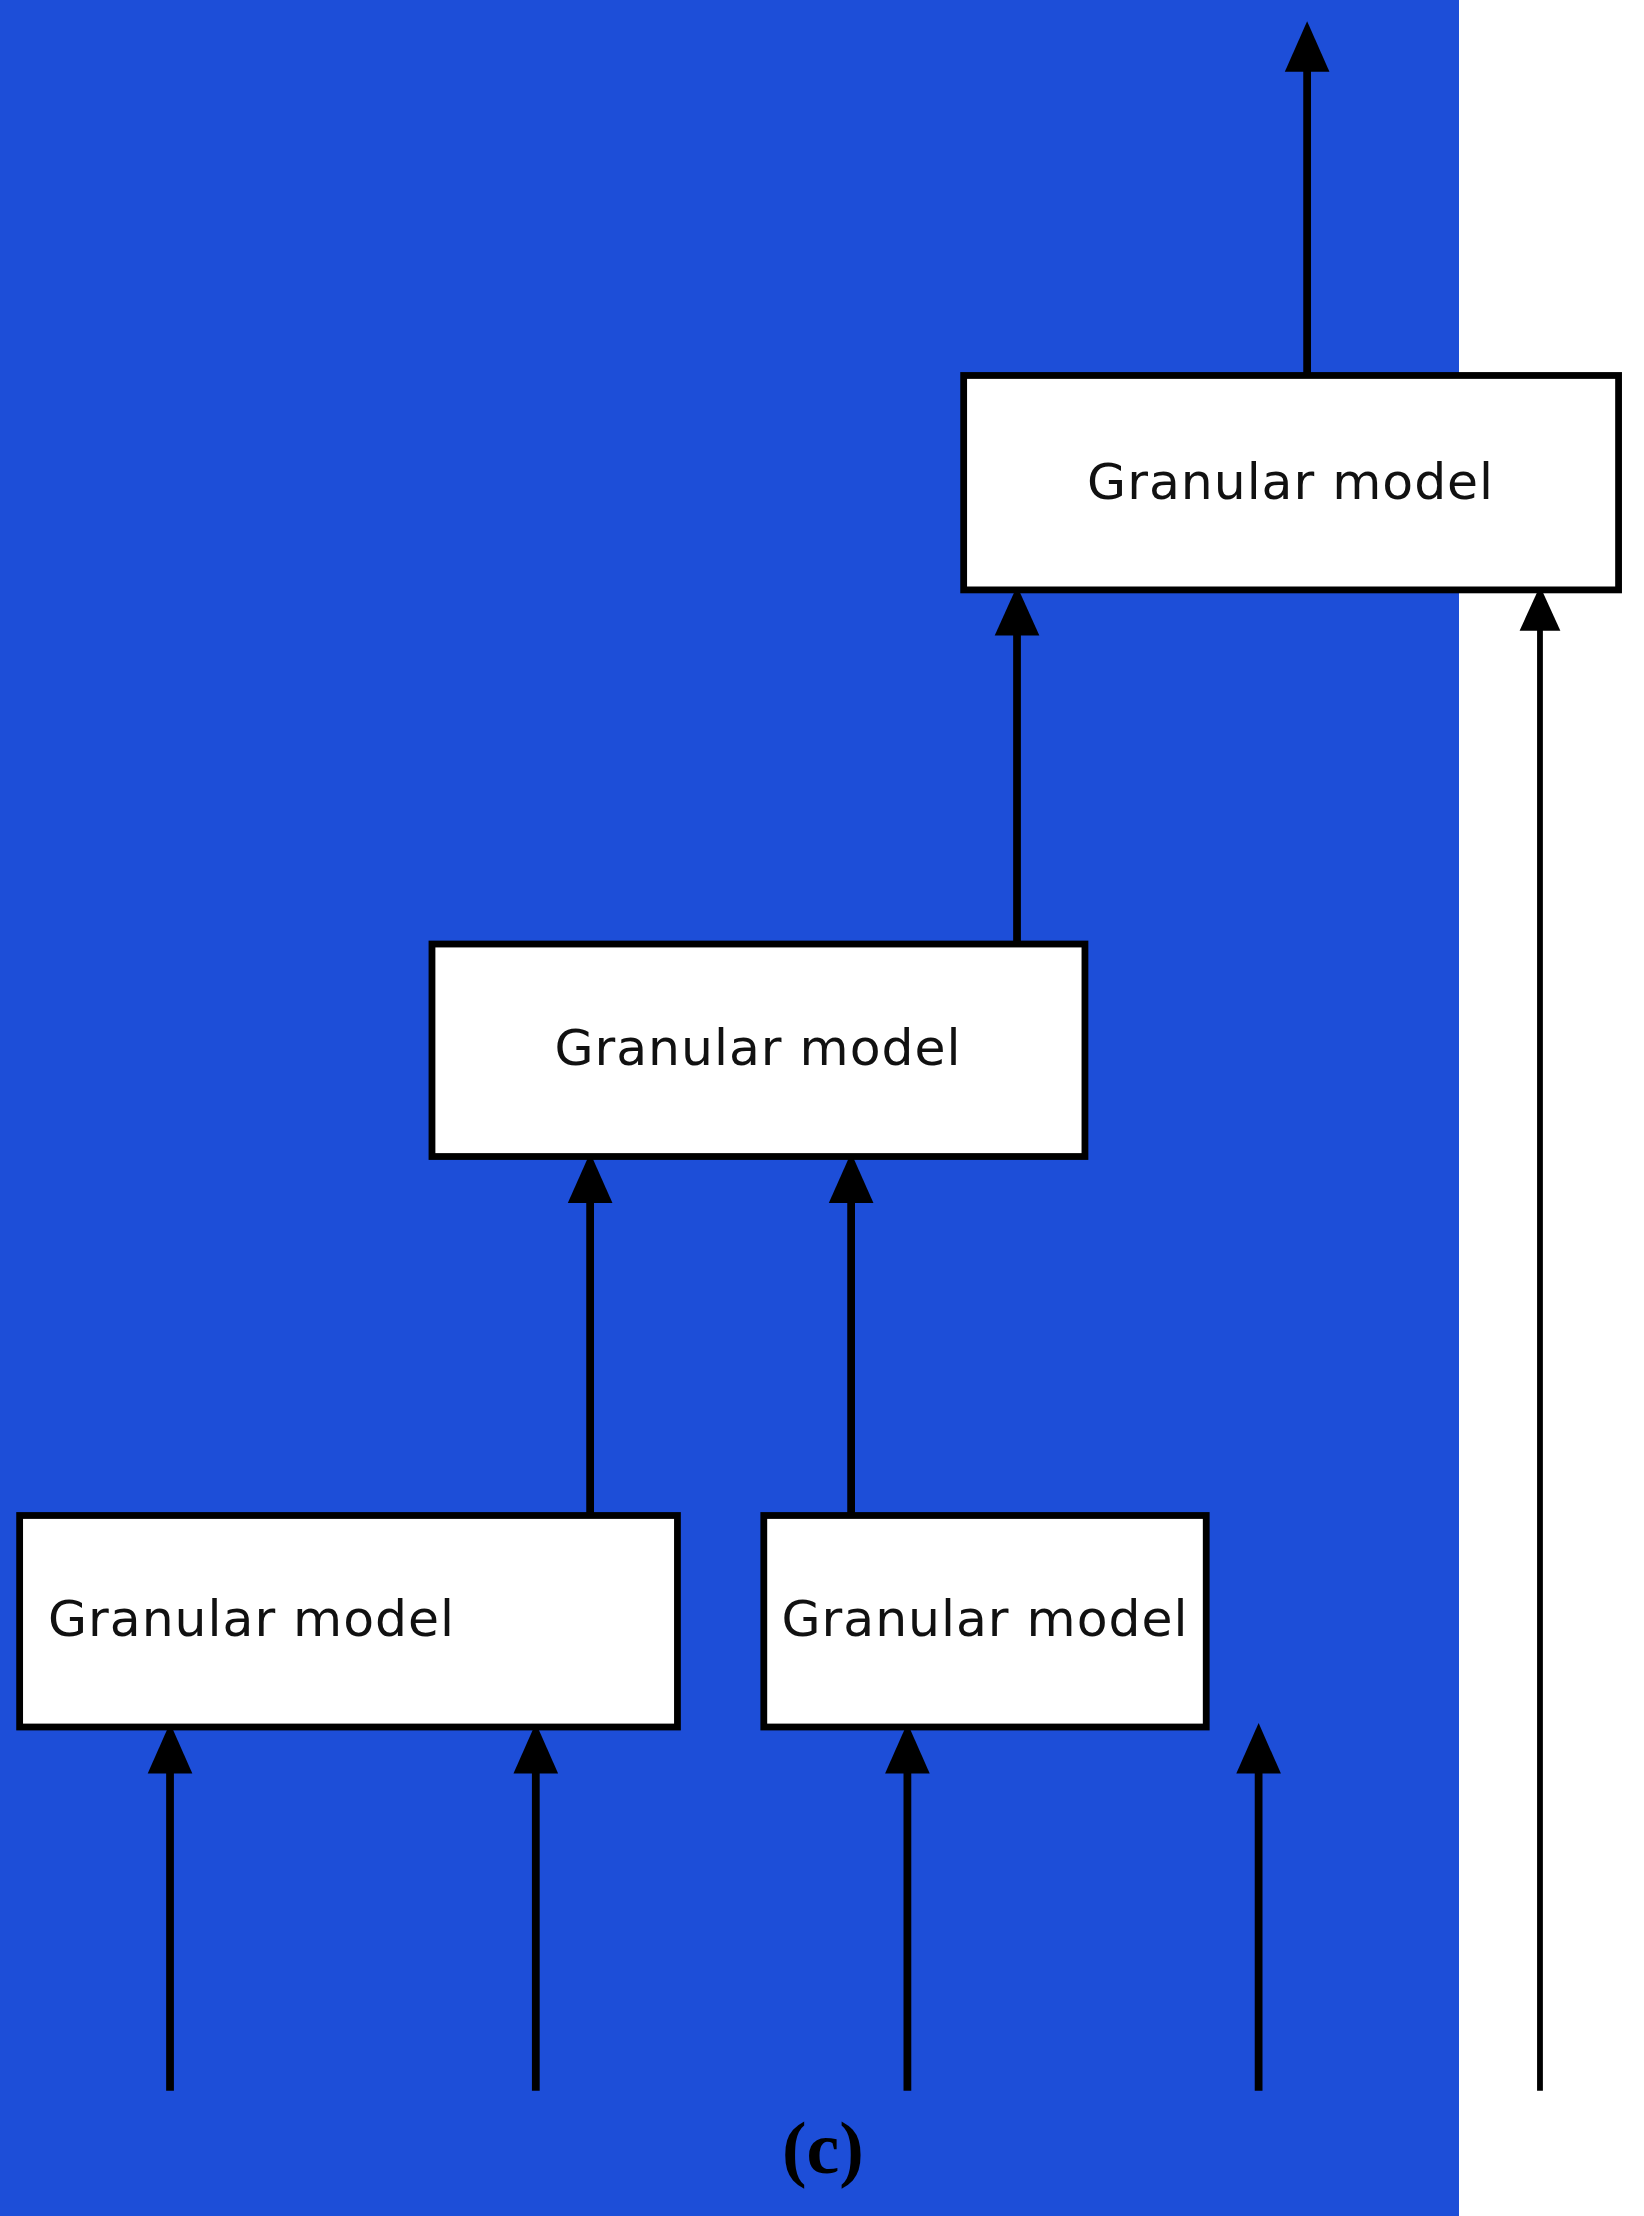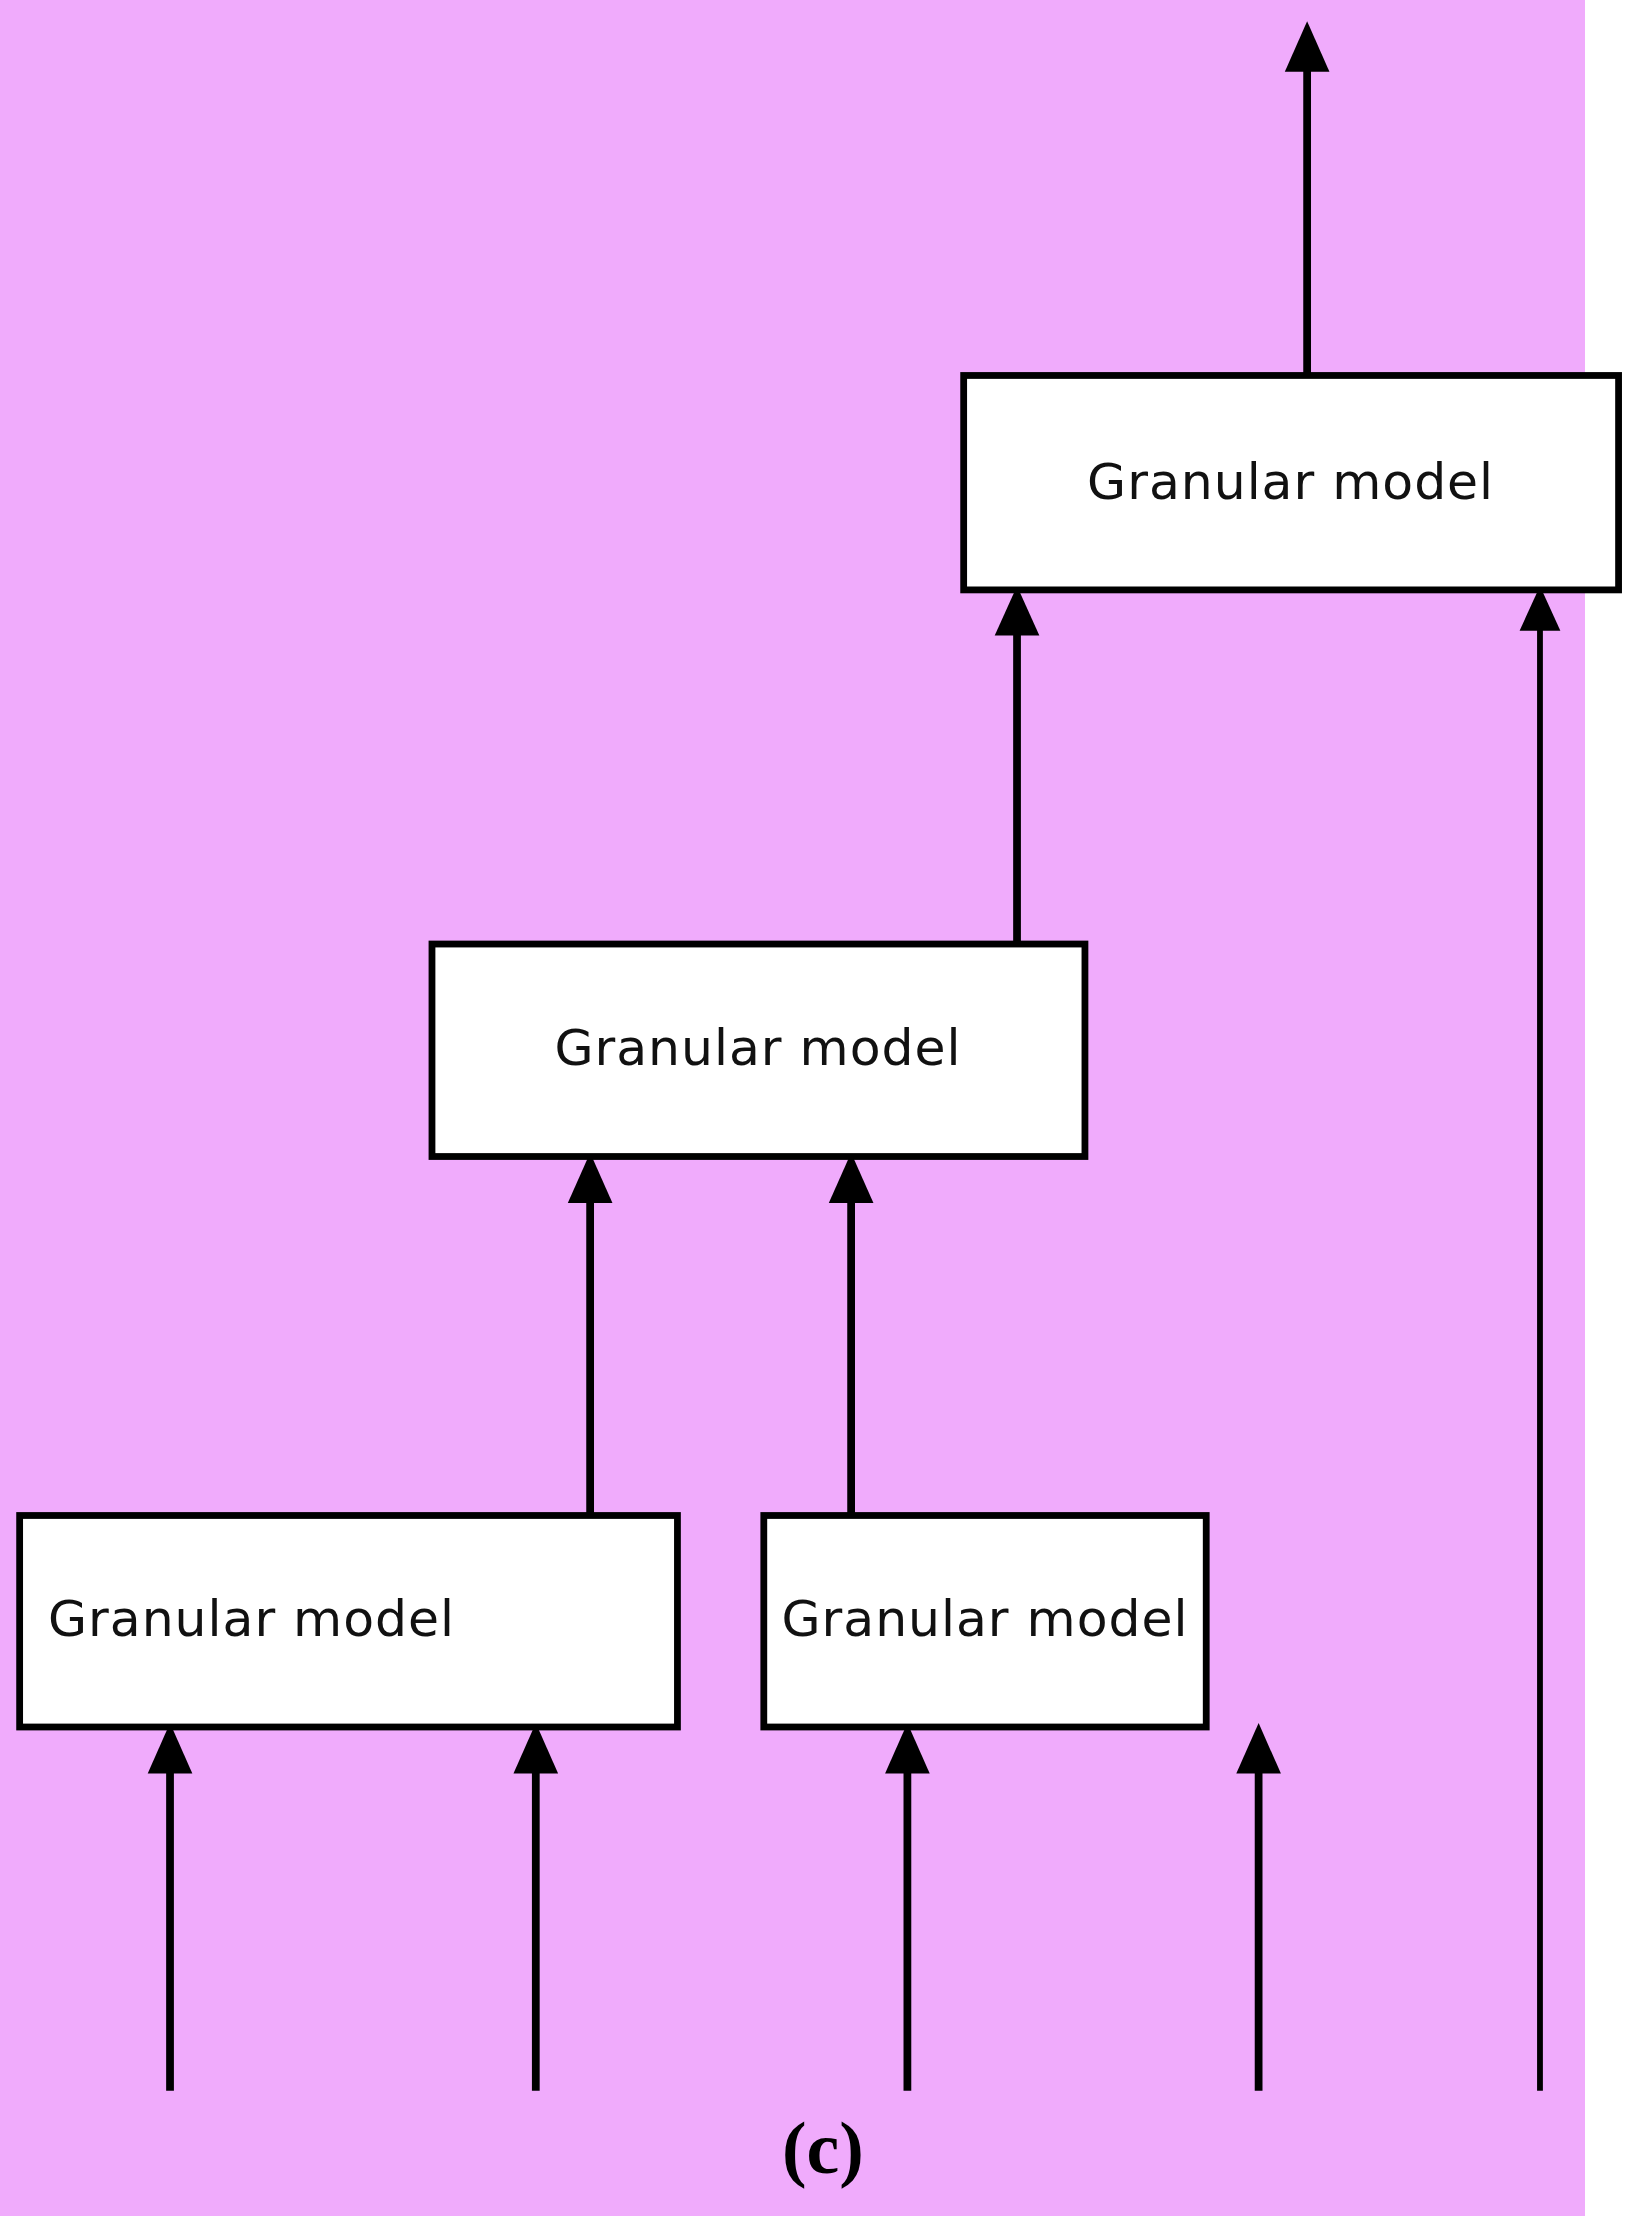--- a/index.html
+++ b/index.html
@@ -8,23 +8,23 @@
     background: #ffffff;
   }
   body {
     width: 1645px;
     height: 2216px;
     font-family: "Liberation Sans", sans-serif;
     overflow: hidden;
   }
   #figure-root {
     position: relative;
-    width: 1585px;
+    width: 1459px;
     height: 2216px;
-    background: #f0abfc;
+    background: #1d4ed8;
   }
   #diagram-svg {
     position: absolute;
     top: 0;
     left: 0;
     width: 1645px;
     height: 2216px;
     display: block;
   }
   .box-rect {

